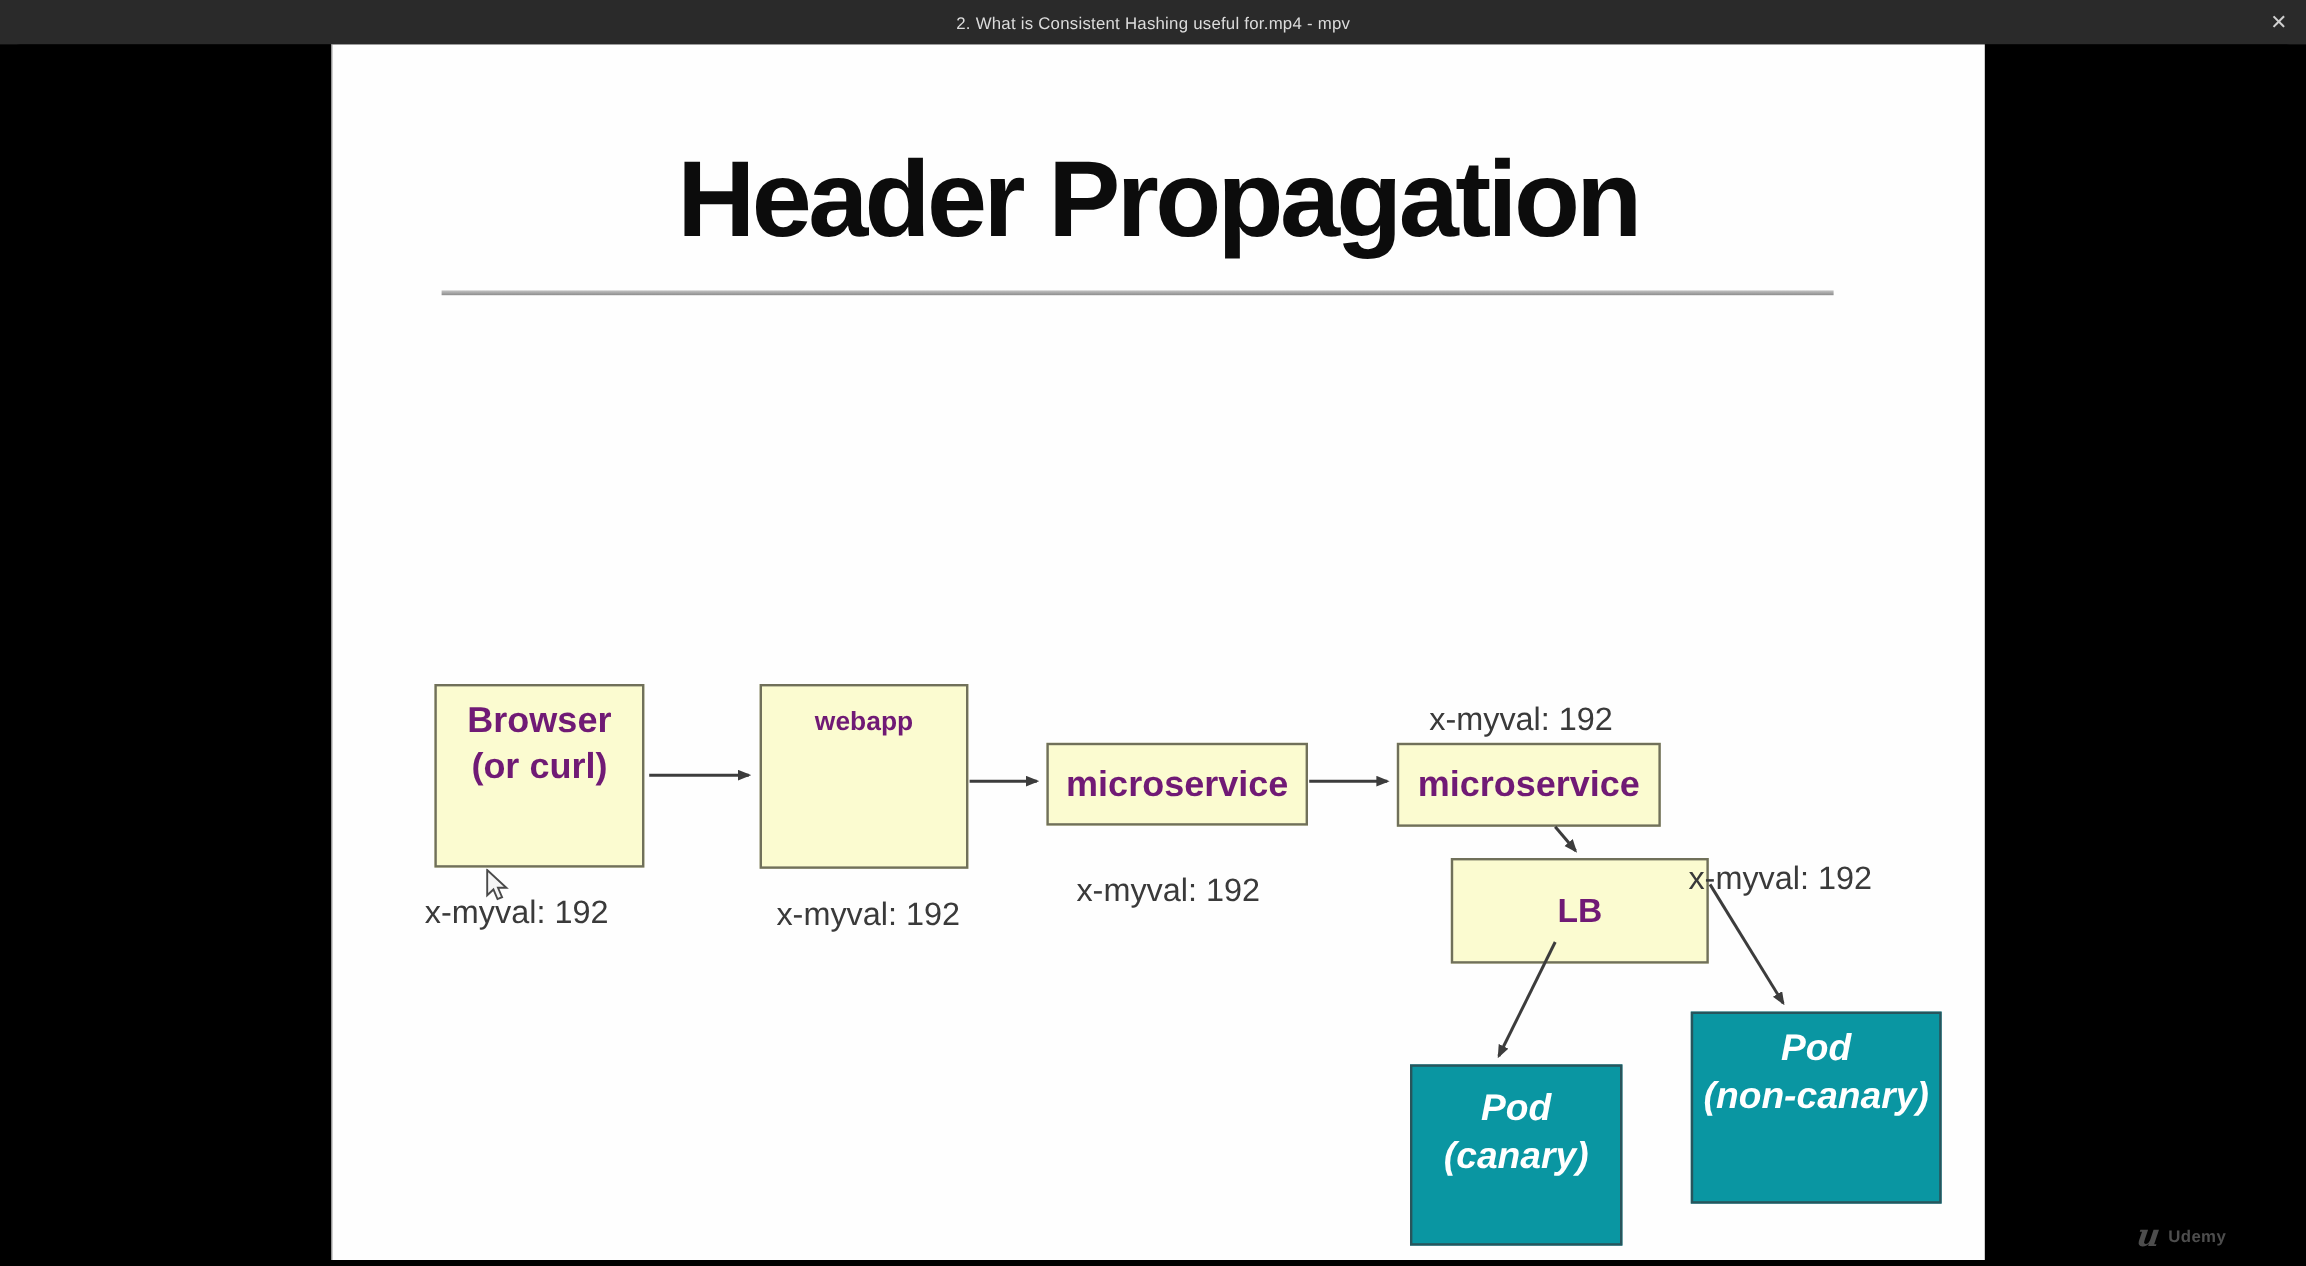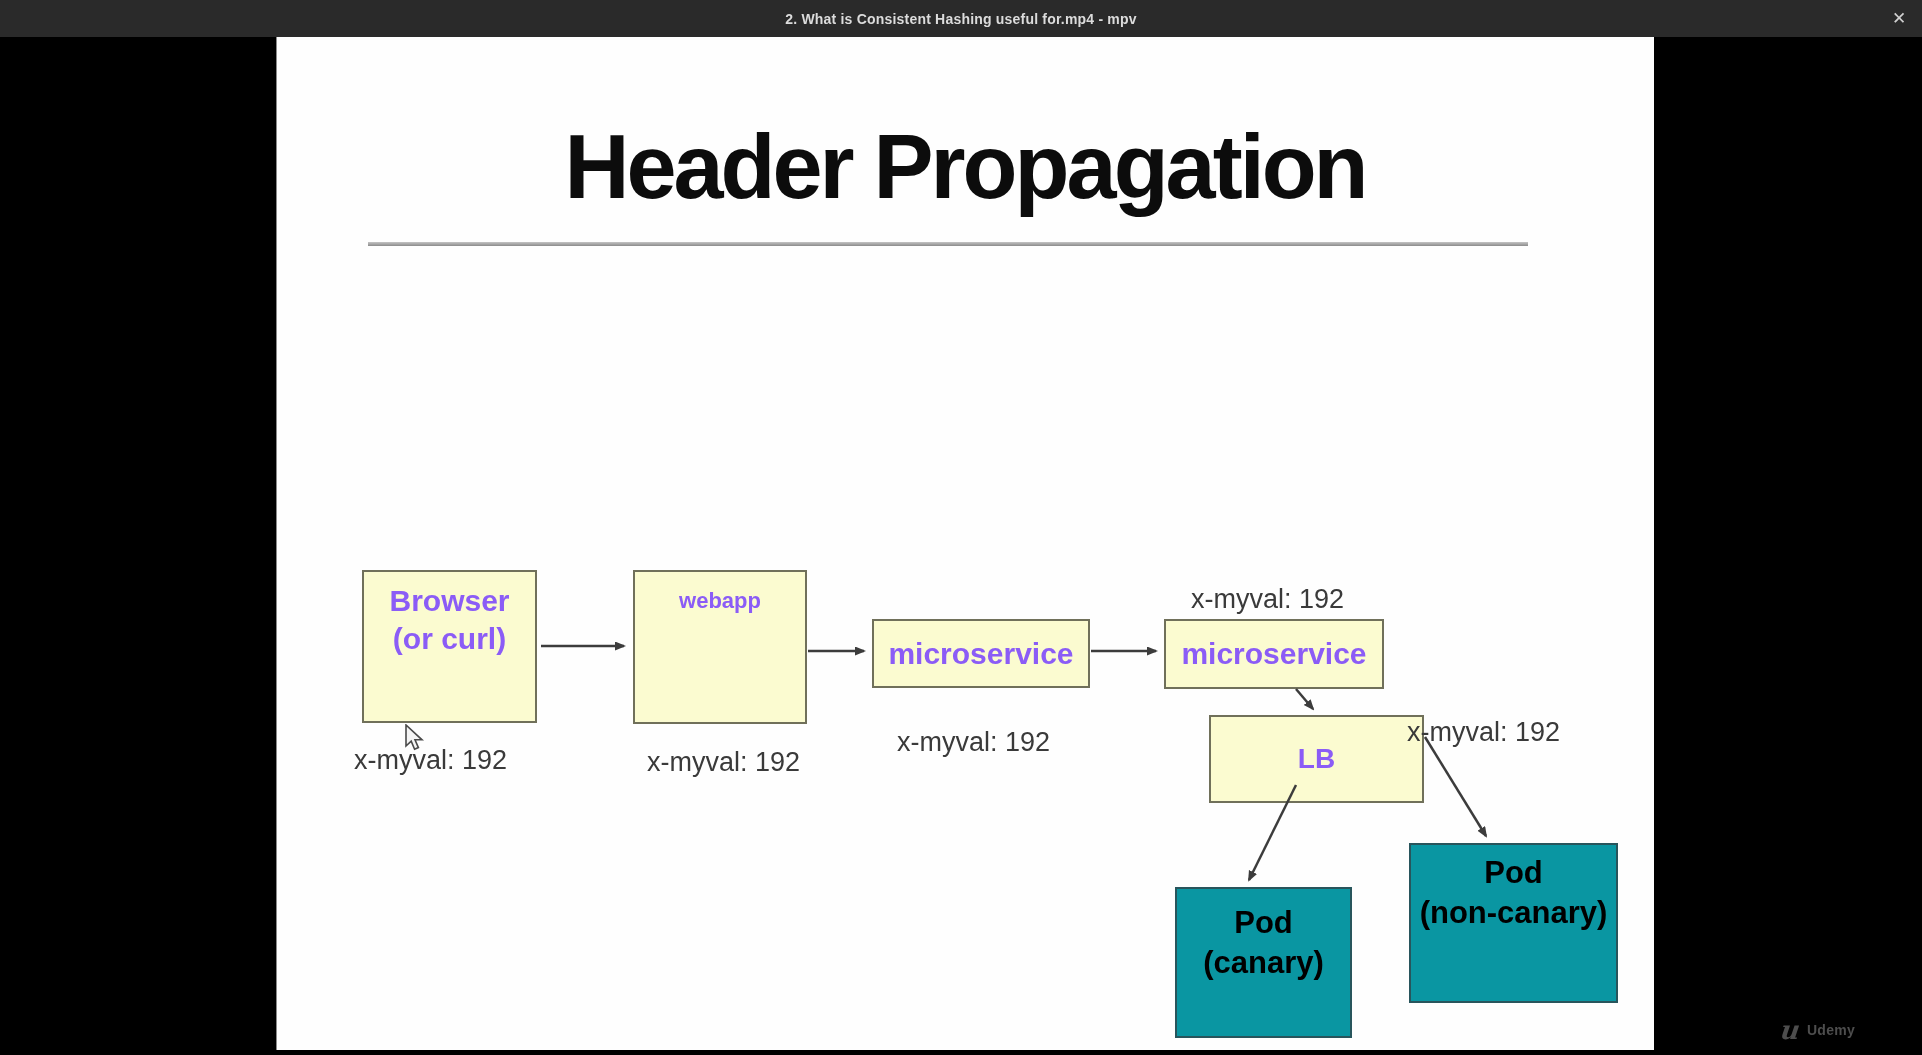--- a/index.html
+++ b/index.html
@@ -10,21 +10,21 @@
     position: relative; width: 1922px; height: 1055px; background: #000;
   }
 
   
   .titlebar {
     position: absolute; left: 0; top: 0; width: 1922px; height: 37px;
     background: #2a2a2a;
     display: flex; align-items: center; justify-content: center;
   }
   .titletext {
-    color: #dcdcdc; font-size: 14px; font-weight: bold; letter-spacing: 0.2px;
+    color: #dcdcdc; font-size: 14px; font-weight: normal; letter-spacing: 0.2px;
   }
   .closebtn {
     position: absolute; right: 8px; top: 0; width: 30px; height: 37px;
     display: flex; align-items: center; justify-content: center;
     color: #d0d0d0; font-size: 17px; font-weight: bold; cursor: pointer;
   }
 
   
   .video {
     position: absolute; left: 0; top: 37px; width: 1922px; height: 1018px;
@@ -44,37 +44,37 @@
     letter-spacing: -3px; line-height: 150px; white-space: nowrap;
   }
   .title-rule {
     position: absolute; left: 368px; top: 205px; width: 1160px; height: 4px;
     background: linear-gradient(#c4c4c4, #8c8c8c);
   }
 
   
   .node {
     position: absolute; border: 2px solid #70705a; background: #fbfbd0;
-    text-align: center; color: #8b5cf6; font-weight: bold; white-space: nowrap;
+    text-align: center; color: #701a75; font-weight: bold; white-space: nowrap;
   }
   .node .ln { display: block; }
 
   .node-browser { left: 362px; top: 533px; width: 175px; height: 153px;
                   font-size: 30px; line-height: 38px; padding-top: 10px; }
   .node-webapp  { left: 633px; top: 533px; width: 174px; height: 154px;
                   font-size: 22px; line-height: 38px; padding-top: 10px; }
   .node-ms1     { left: 872px; top: 582px; width: 218px; height: 69px;
                   font-size: 30px; display: flex; align-items: center; justify-content: center; }
   .node-ms2     { left: 1164px; top: 582px; width: 220px; height: 70px;
                   font-size: 30px; display: flex; align-items: center; justify-content: center; }
   .node-lb      { left: 1209px; top: 678px; width: 215px; height: 88px;
                   font-size: 28px; display: flex; align-items: center; justify-content: center; }
 
   .node-teal {
-    background: #0a96a2; border-color: #28555c; color: #000000;
+    background: #0a96a2; border-color: #28555c; color: #ffffff; font-style: italic;
   }
   .node-canary    { left: 1175px; top: 850px; width: 177px; height: 151px;
                     font-size: 31px; line-height: 40px; padding-top: 14px; }
   .node-noncanary { left: 1409px; top: 806px; width: 209px; height: 160px;
                     font-size: 31px; line-height: 40px; padding-top: 8px; }
 
   
   .hlabel {
     position: absolute; font-size: 27px; color: #3a3a3a; white-space: nowrap;
     z-index: 5;

